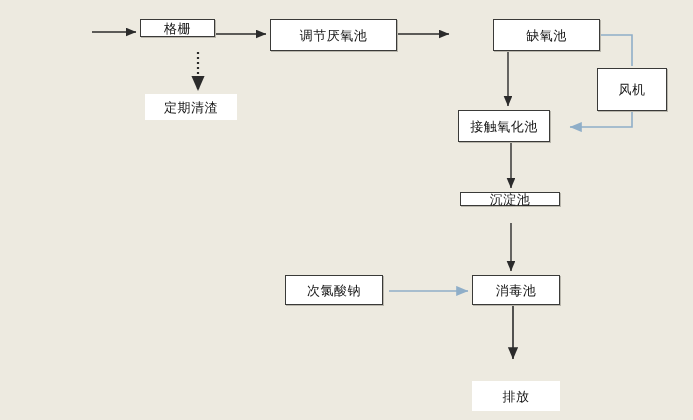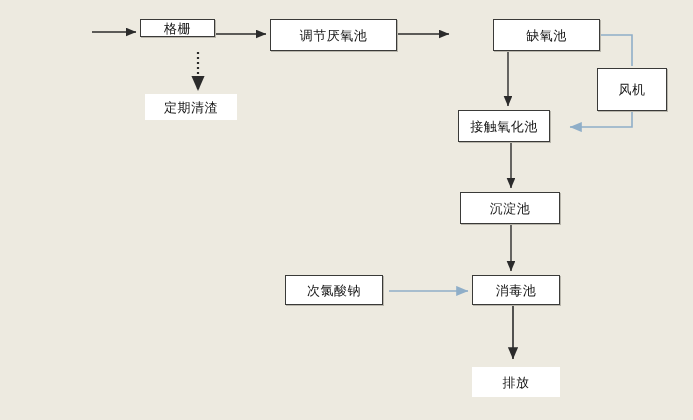--- a/index.html
+++ b/index.html
@@ -87,18 +87,18 @@
 
     <line x1="513" y1="306" x2="513" y2="359" stroke="#2b2b2b" stroke-width="1.6" marker-end="url(#arrowDark)"></line>
   </svg>
 
   <div class="node bordered" style="left:140px; top:19px;  width:75px;  height:18px;">格栅</div>
   <div class="node plain" style="left:145px; top:94px;  width:92px;  height:26px;text-align:right;">定期清渣</div>
   <div class="node bordered" style="left:270px; top:19px;  width:127px; height:32px;">调节厌氧池</div>
   <div class="node bordered" style="left:453px; top:19px;  width:107px; height:32px;margin-left:40px;">缺氧池</div>
   <div class="node bordered" style="left:597px; top:68px;  width:70px;  height:43px;text-align:center;">风机</div>
   <div class="node bordered" style="left:458px; top:110px; width:92px; height:32px;">接触氧化池</div>
-  <div class="node bordered" style="left:460px; top:192px; width:100px; height:32px;">沉淀池</div>
+  <div class="node bordered" style="left:460px; top:192px; width:100px; height:14px;">沉淀池</div>
   <div class="node bordered" style="left:285px; top:275px; width:98px;  height:30px;">次氯酸钠</div>
   <div class="node bordered" style="left:472px; top:275px; width:88px;  height:30px;">消毒池</div>
-  <div class="node plain" style="left:472px; top:367px; width:88px;  height:30px;">排放</div>
+  <div class="node plain" style="left:472px; top:381px; width:88px;  height:30px;">排放</div>
 
 </div>
 
 </body></html>

